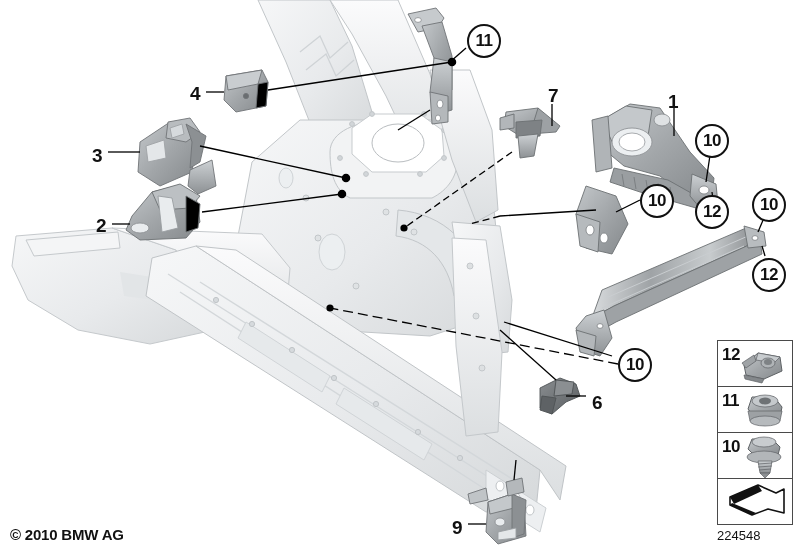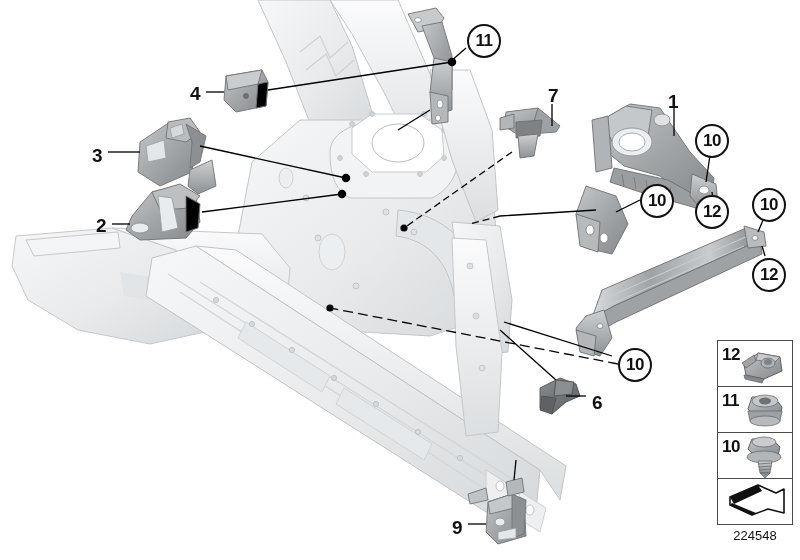--- a/index.html
+++ b/index.html
@@ -58,21 +58,20 @@
     font-weight:bold;font-size:17px;color:#111;
     letter-spacing:-0.5px;
     z-index:3;
   }
   .lart{position:absolute;left:0;top:0;width:76px;height:46px;}
 
   #diagnum{
     position:absolute;
     left:717px;top:528px;
     width:76px;
-    text-align:center;
     font-size:13px;
     color:#111;
   }
   #copyright{
     position:absolute;
     left:10px;top:526px;
     font-size:15px;
     font-weight:bold;
     color:#111;
     letter-spacing:-0.2px;
@@ -435,14 +434,15 @@
       <span class="lnum"></span>
       <svg class="lart" viewBox="0 0 76 46">
         <path d="M12 18 L40 6 L58 14 L66 10 L66 34 L50 30 L34 36 L12 26 Z" fill="#ffffff" stroke="#111" stroke-width="1.6" stroke-linejoin="round"></path>
         <path d="M12 18 L40 6 L44 12 L16 25 Z" fill="#111"></path>
         <path d="M14 24 L38 34 L34 36 L12 26 Z" fill="#111"></path>
       </svg>
     </div>
   </div>
 
   <div id="diagnum">224548</div>
+  <div id="copyright">© 2010 BMW AG</div>
 
 </div>
 
 </body></html>

